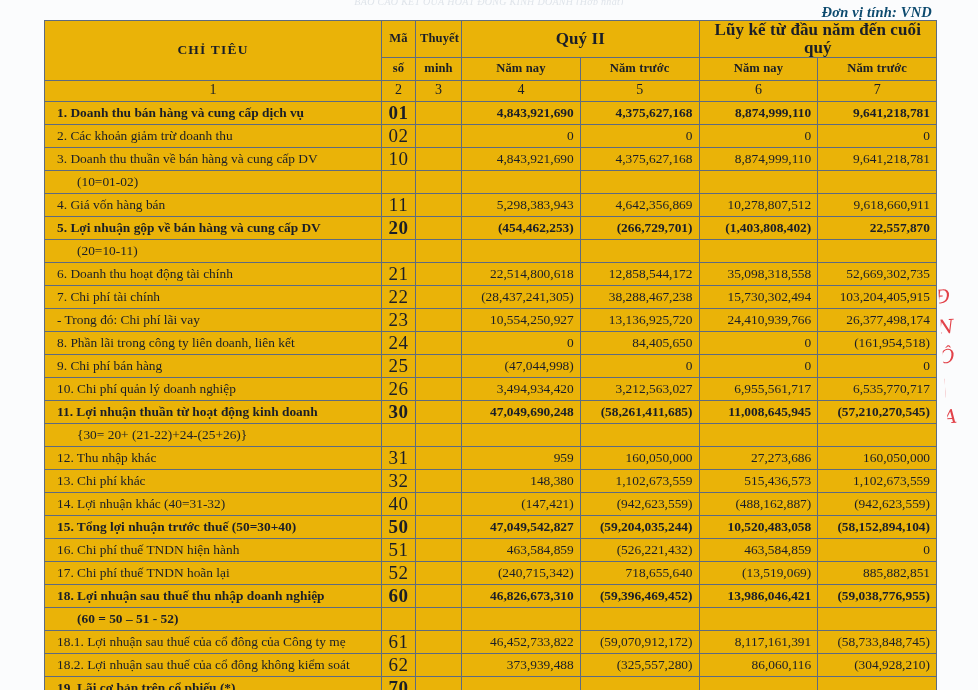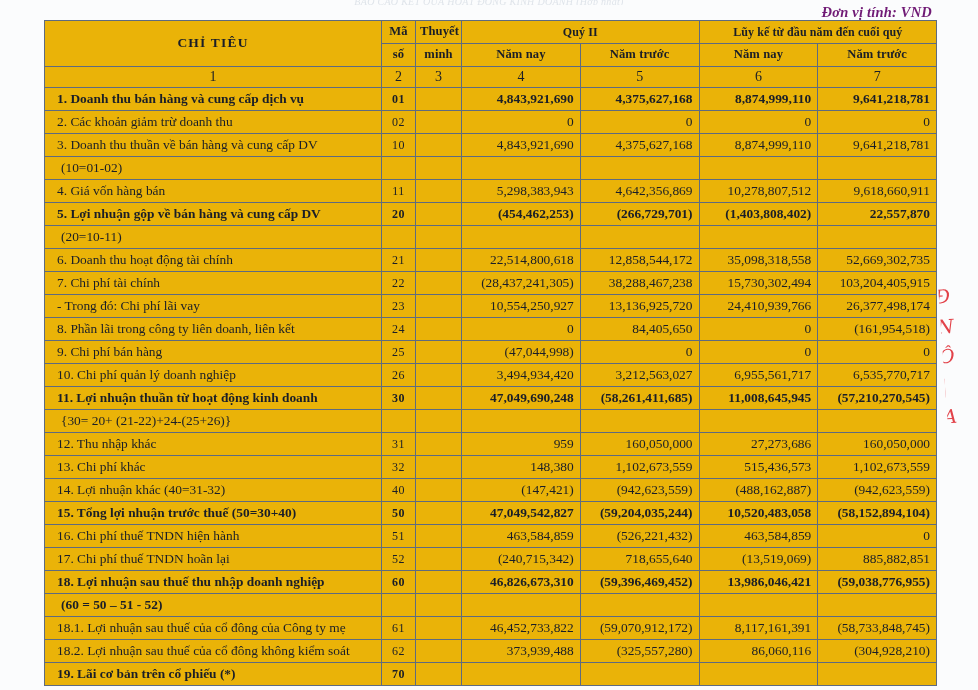--- a/index.html
+++ b/index.html
@@ -14,21 +14,21 @@
   
   .cut-title{
     position:absolute;top:-4px;left:0;width:978px;
     text-align:center;font-size:10px;font-style:italic;
     color:#dfe4ea;letter-spacing:.3px;
     white-space:nowrap;overflow:hidden;height:9px;
   }
   .unit{
     position:absolute;top:4px;right:46px;
     font-style:italic;font-weight:600;font-size:14.5px;
-    letter-spacing:.2px;color:#701a75;
+    letter-spacing:.2px;color:#0c4a6e;
   }
   .sheet{
     position:absolute;left:44px;top:20px;
     width:892px;
   }
   table{
     border-collapse:collapse;
     width:892px;
     table-layout:fixed;
     background:#eab308;
@@ -44,32 +44,32 @@
     height:23px;
     box-sizing:border-box;
   }
   thead th{
     text-align:center;
     font-weight:700;
     letter-spacing:.1px;
   }
   .th-chitieu{font-size:13.5px;letter-spacing:1.2px;}
   .th-small{font-size:12.6px;font-family:Liberation Serif, serif;}
-  .th-group{font-size:12px;font-weight:600;}
+  .th-group{font-size:17px;font-weight:600;}
   .numrow td{text-align:center;font-size:14px;font-weight:400;height:21px;}
   td.lbl{
     text-align:left;
     padding-left:12px;
     white-space:nowrap;
     font-size:13.4px;
   }
-  td.lbl.ind{padding-left:16px;}
+  td.lbl.ind{padding-left:32px;}
   td.code{
     text-align:center;
-    font-size:12px;
+    font-size:19px;
     letter-spacing:.5px;
   }
   td.note{text-align:center;}
   td.num{
     text-align:right;
     padding-right:6px;
     font-size:13.4px;
     white-space:nowrap;
     font-variant-numeric:tabular-nums;
   }

